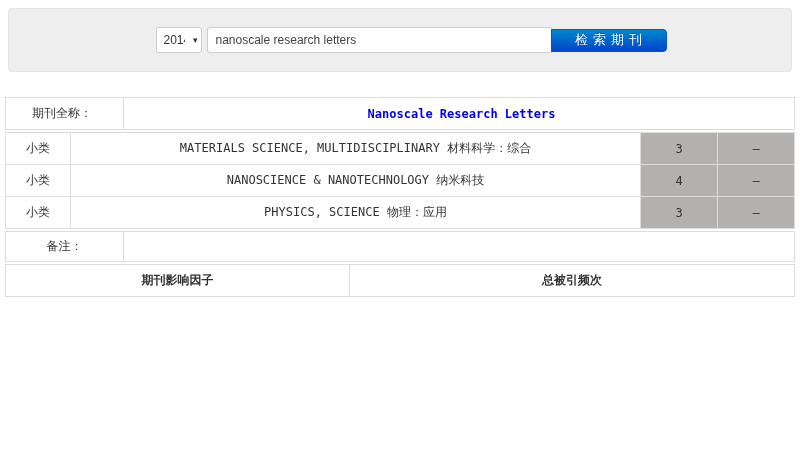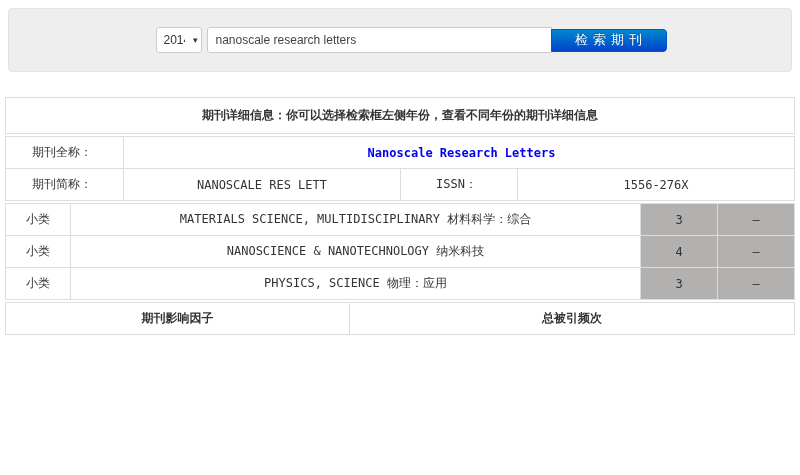--- a/index.html
+++ b/index.html
@@ -109,47 +109,34 @@
       <option>2014</option>
     </select>
     <span class="caret-glyph">▾</span>
   </span>
   <input class="query-input" type="text" value="nanoscale research letters" style="">
   <button class="search-btn">检索期刊</button>
 </div>
 
 <div class="panel">
 
-  <table class="dt">
-    <tbody>
-        <tr>
-      <td class="title-cell">期刊详细信息：你可以选择检索框左侧年份，查看不同年份的期刊详细信息</td>
-    </tr>
-  </tbody>
-    </table>
 
   <table class="dt">
     <colgroup>
         <col style="width:118px">
         <col style="width:277px">
         <col style="width:117px">
         <col>
       </colgroup>
     <tbody>
         <tr>
       <td class="lbl">期刊全称：</td>
       <td class="link-cell" colspan="3">
         <a class="journal-link">Nanoscale Research Letters</a>
       </td>
-    </tr>
-    <tr>
-      <td class="lbl">期刊简称：</td>
-      <td>NANOSCALE RES LETT</td>
-      <td class="lbl">ISSN：</td>
-      <td>1556-276X</td>
     </tr>
   </tbody>
     </table>
 
   <table class="dt">
     <colgroup>
         <col style="width:65px">
         <col style="width:570px">
         <col style="width:77px">
         <col>
@@ -169,20 +156,32 @@
     </tr>
     <tr>
       <td>小类</td>
       <td>PHYSICS, SCIENCE 物理：应用</td>
       <td class="gray">3</td>
       <td class="gray">–</td>
     </tr>
   </tbody>
     </table>
 
+  <table class="dt">
+    <colgroup>
+        <col style="width:118px">
+        <col>
+      </colgroup>
+    <tbody>
+        <tr>
+      <td class="lbl note-cell">备注：</td>
+      <td class="note-cell"></td>
+    </tr>
+  </tbody>
+    </table>
 
   <table class="dt metrics">
     <colgroup>
         <col style="width:116px">
         <col style="width:117px">
         <col style="width:111px">
         <col style="width:117px">
         <col style="width:110px">
         <col>
       </colgroup>

